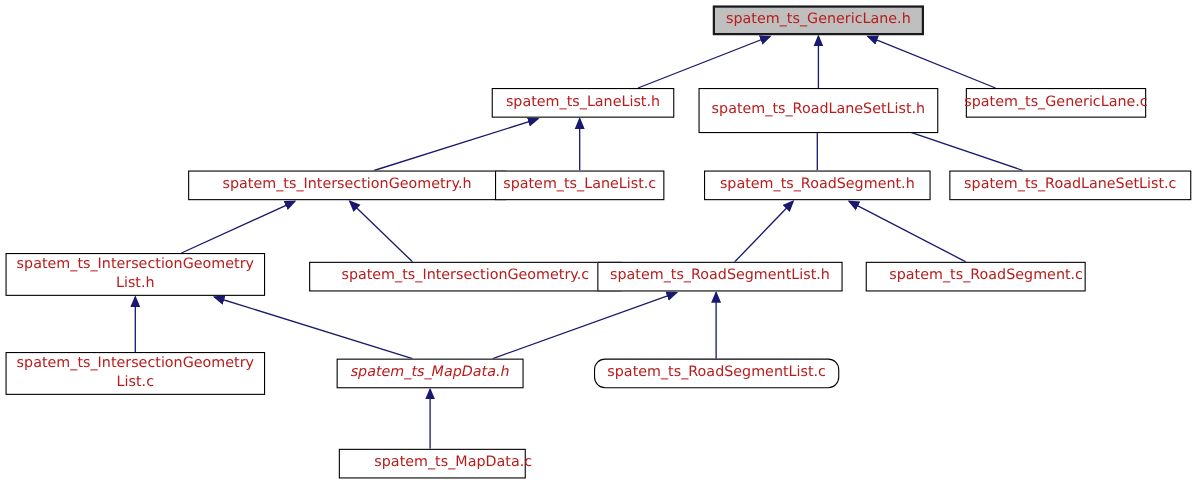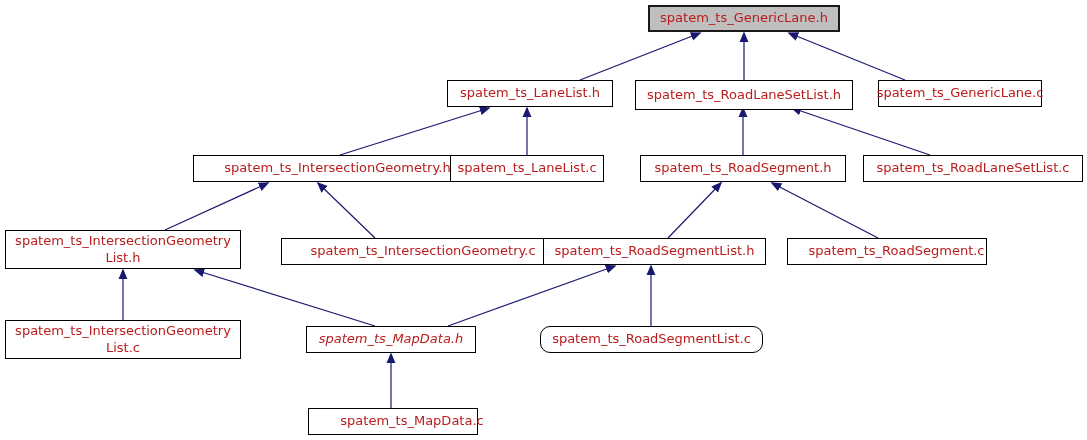--- a/index.html
+++ b/index.html
@@ -67,23 +67,23 @@
       <line x1="878" y1="238" x2="772" y2="183" stroke="#191970" stroke-width="1.2" marker-end="url(#arrowhead)"></line>
       <line x1="123" y1="320" x2="123" y2="270" stroke="#191970" stroke-width="1.2" marker-end="url(#arrowhead)"></line>
       <line x1="375" y1="326" x2="195" y2="270" stroke="#191970" stroke-width="1.2" marker-end="url(#arrowhead)"></line>
       <line x1="448" y1="326" x2="615" y2="266" stroke="#191970" stroke-width="1.2" marker-end="url(#arrowhead)"></line>
       <line x1="651" y1="326" x2="651" y2="266" stroke="#191970" stroke-width="1.2" marker-end="url(#arrowhead)"></line>
       <line x1="391" y1="408" x2="391" y2="354" stroke="#191970" stroke-width="1.2" marker-end="url(#arrowhead)"></line>
     </svg>
   <div id="nodes-layer">
       <div class="graph-node highlight" style="left: 648px; top: 5px; width: 192px; height: 27px;">spatem_ts_GenericLane.h</div>
       <div class="graph-node" style="left: 447px; top: 80px; width: 166px; height: 27px;">spatem_ts_LaneList.h</div>
-      <div class="graph-node" style="left: 635px; top: 80px; width: 218px; height: 30px;">spatem_ts_RoadLaneSetList.h</div>
+      <div class="graph-node" style="left: 635px; top: 80px; width: 218px; height: 41px;">spatem_ts_RoadLaneSetList.h</div>
       <div class="graph-node" style="left: 878px; top: 80px; width: 164px; height: 27px;">spatem_ts_GenericLane.c</div>
-      <div class="graph-node" style="left: 193px; top: 155px; width: 289px; height: 27px;">spatem_ts_IntersectionGeometry.h</div>
+      <div class="graph-node" style="left: 171px; top: 155px; width: 289px; height: 27px;">spatem_ts_IntersectionGeometry.h</div>
       <div class="graph-node" style="left: 450px; top: 155px; width: 154px; height: 27px;">spatem_ts_LaneList.c</div>
       <div class="graph-node" style="left: 640px; top: 155px; width: 206px; height: 27px;">spatem_ts_RoadSegment.h</div>
       <div class="graph-node" style="left: 863px; top: 155px; width: 220px; height: 27px;">spatem_ts_RoadLaneSetList.c</div>
       <div class="graph-node" style="left: 5px; top: 230px; width: 236px; height: 39px;">spatem_ts_IntersectionGeometry
 List.h</div>
       <div class="graph-node" style="left: 265px; top: 238px; width: 284px; height: 27px; margin-left: 16px;">spatem_ts_IntersectionGeometry.c</div>
       <div class="graph-node" style="left: 543px; top: 238px; width: 223px; height: 27px;">spatem_ts_RoadSegmentList.h</div>
       <div class="graph-node" style="left: 787px; top: 238px; width: 200px; height: 27px; padding-left: 19px;">spatem_ts_RoadSegment.c</div>
       <div class="graph-node" style="left: 5px; top: 320px; width: 236px; height: 39px;">spatem_ts_IntersectionGeometry
 List.c</div>

